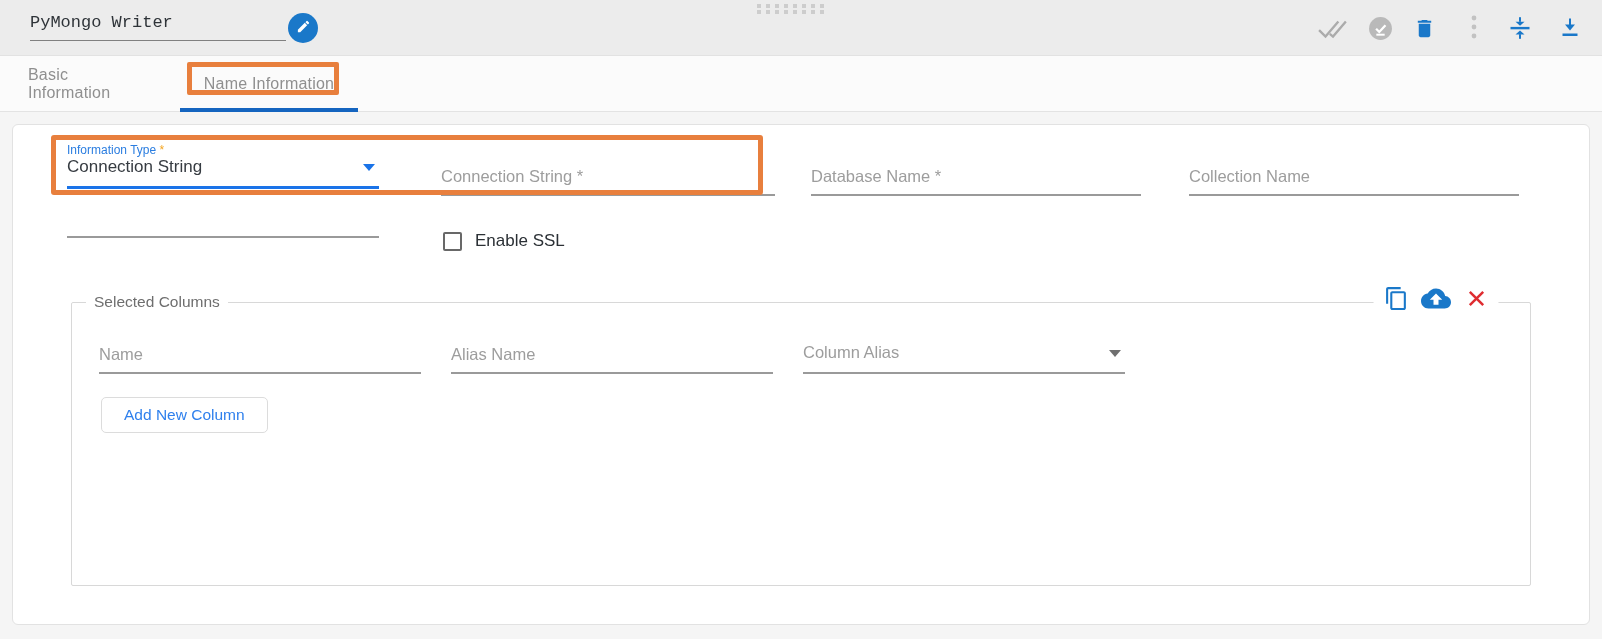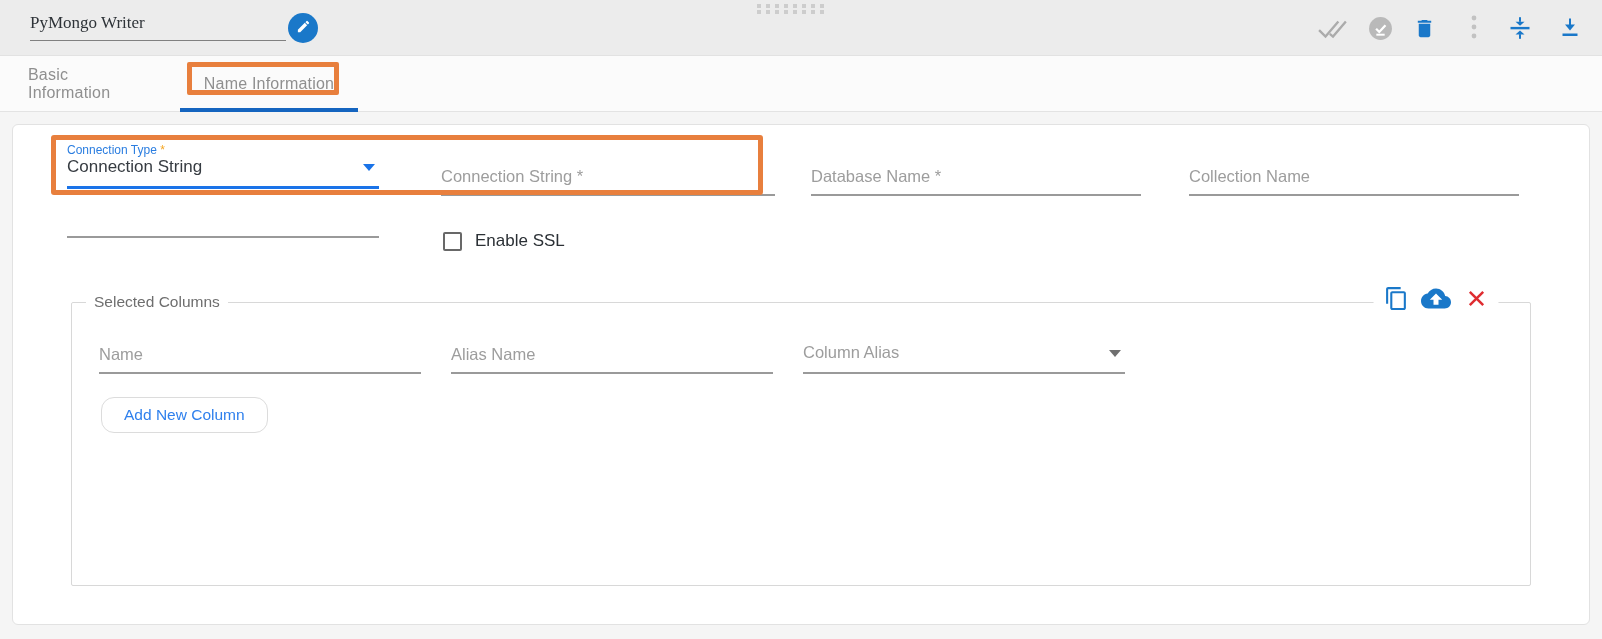--- a/index.html
+++ b/index.html
@@ -3,21 +3,21 @@
 <meta charset="utf-8">
 <style>
   * { margin:0; padding:0; box-sizing:border-box; }
   html,body { width:1602px; height:639px; }
   body { font-family:"Liberation Sans", sans-serif; background:#f5f5f5; }
   #app { position:relative; width:1602px; height:639px; overflow:hidden; background:#f5f5f5; }
 
   
   .header { position:absolute; left:0; top:0; width:1602px; height:56px; background:#ececec; border-bottom:1px solid #e2e2e2; }
   .title-input { position:absolute; left:30px; top:9px; width:256px; height:32px; background:transparent; border:none; outline:none;
-                 border-bottom:1.6px solid #808080; font-family:Liberation Serif, serif; font-size:17px; color:#2e3338; padding:0 0 4px 0; }
+                 border-bottom:1.6px solid #808080; font-family:Liberation Mono, monospace; font-size:17px; color:#2e3338; padding:0 0 4px 0; }
   .edit-btn { position:absolute; left:288px; top:13px; width:30px; height:30px; border-radius:50%; background:#1a78c9; border:none;
               display:flex; align-items:center; justify-content:center; cursor:pointer; }
   .grip { position:absolute; left:757px; top:4px; width:72px; }
   .grip-row { height:3.5px; background:repeating-linear-gradient(90deg,#cdcdcd 0 4px, transparent 4px 9px); margin-bottom:2.5px; }
   .hdr-actions { position:absolute; right:20px; top:0; height:56px; display:flex; align-items:center; }
   .hicon { background:none; border:none; cursor:pointer; display:flex; align-items:center; justify-content:center; height:32px; padding:0; }
   .hicon svg { display:block; }
   .ml20{margin-left:20px;} .ml34{margin-left:34px;} .ml30{margin-left:30px;} .ml26{margin-left:26px;}
 
   
@@ -66,21 +66,21 @@
   .sc-fieldset legend { margin-left:14px; padding:0 8px; font-size:15.5px; color:#6e6e6e; }
   .sc-icons { position:absolute; left:1360px; top:150px; display:flex; z-index:5; }
   .sc-circle { width:46px; height:46px; border-radius:50%; background:#fff; display:flex; align-items:center; justify-content:center; border:none; cursor:pointer; }
   .sc-circle + .sc-circle { margin-left:-6px; }
 
   .f-name  { left:86px;  top:218px; width:322px; }
   .f-alias { left:438px; top:218px; width:322px; }
   .f-ctype { left:790px; top:218px; width:322px; cursor:pointer; }
 
   .add-btn { position:absolute; left:88px; top:272px; height:36px; padding:0 22px; background:#fff; border:1px solid #dcdcdc;
-             border-radius:13px; color:#2f80ed; font-size:15.5px; font-family:"Liberation Sans",sans-serif; cursor:pointer; }
+             border-radius:5px; color:#2f80ed; font-size:15.5px; font-family:"Liberation Sans",sans-serif; cursor:pointer; }
 </style>
 </head>
 <body>
 
 <div id="app">
 
   <div class="header">
     <input class="title-input" type="text" value="PyMongo Writer" style="">
     <button class="edit-btn">
       <span>
@@ -146,21 +146,21 @@
     <div class="anno anno-tab"></div>
   </div>
 
   <div class="content">
     <div class="panel">
 
       <div class="anno anno-row1"></div>
 
       <div class="field f-ct">
         <div class="sel-label">
-          <span>Connection Type</span>
+          <span>Information Type</span>
           <span class="req">*</span>
         </div>
         <div class="sel-value">
           <span>Connection String</span>
           <span class="caret-blue"></span>
         </div>
         <div class="ul-blue"></div>
       </div>
 
       <div class="field f-cs">

